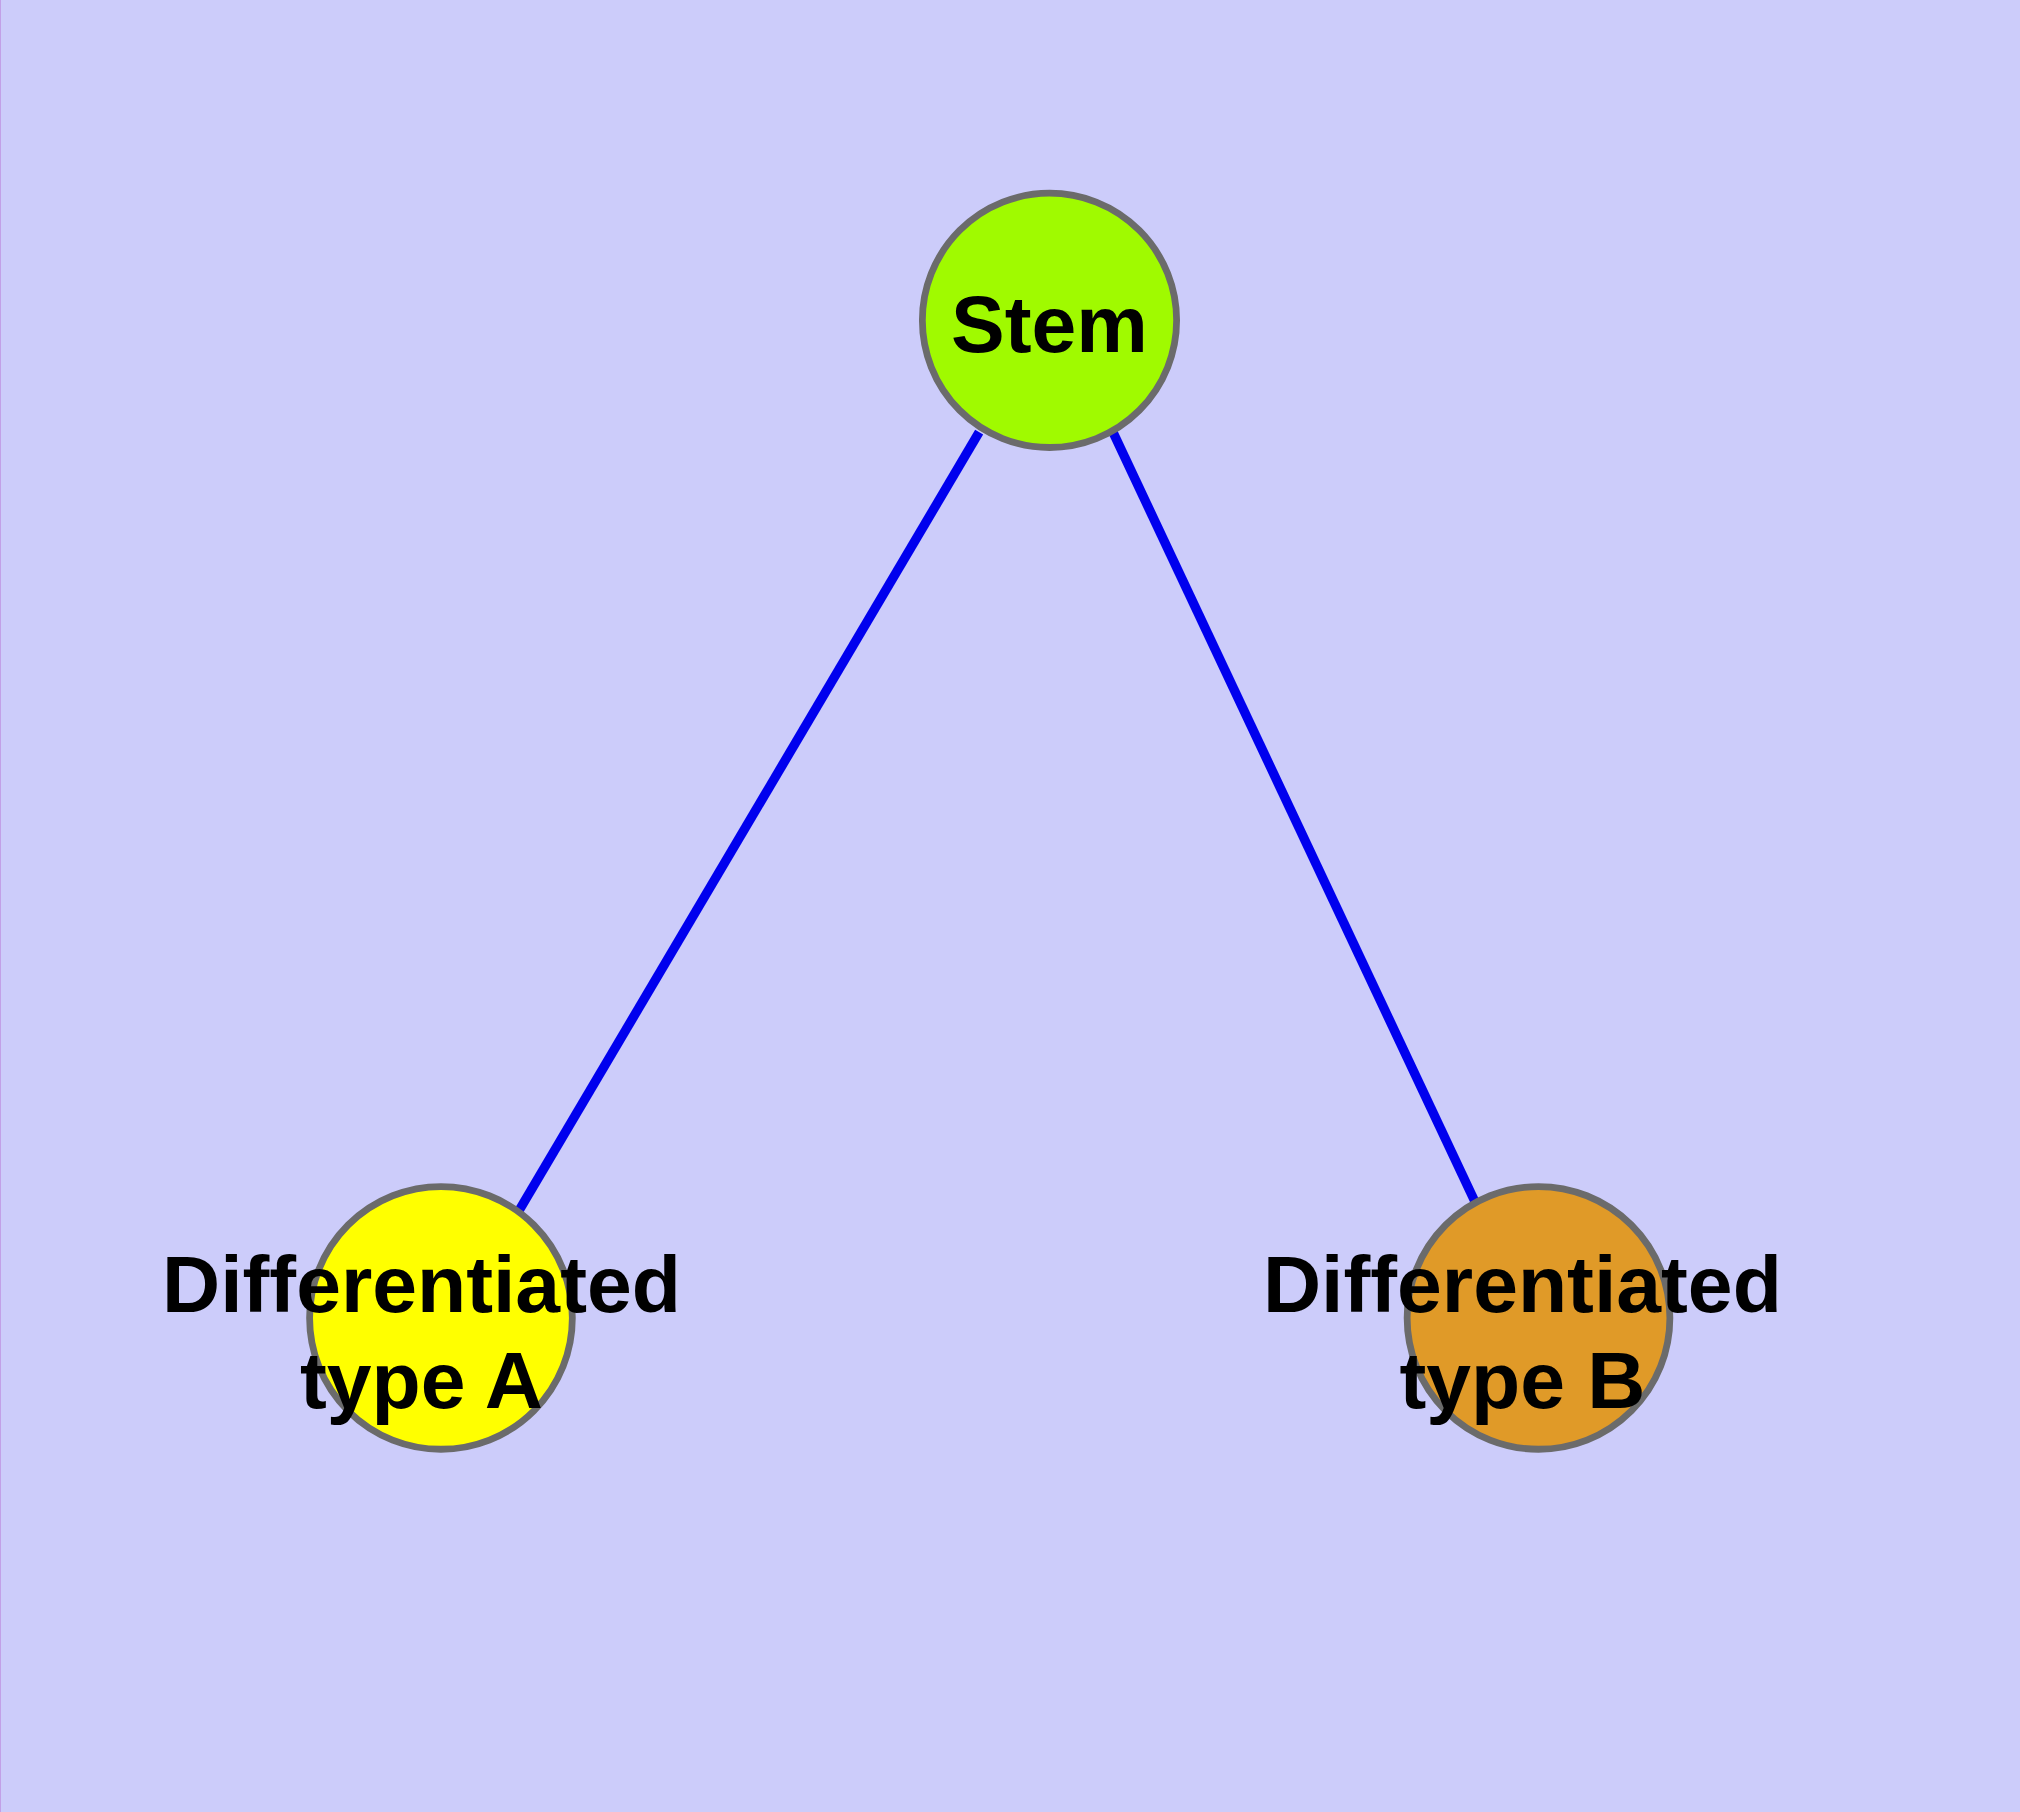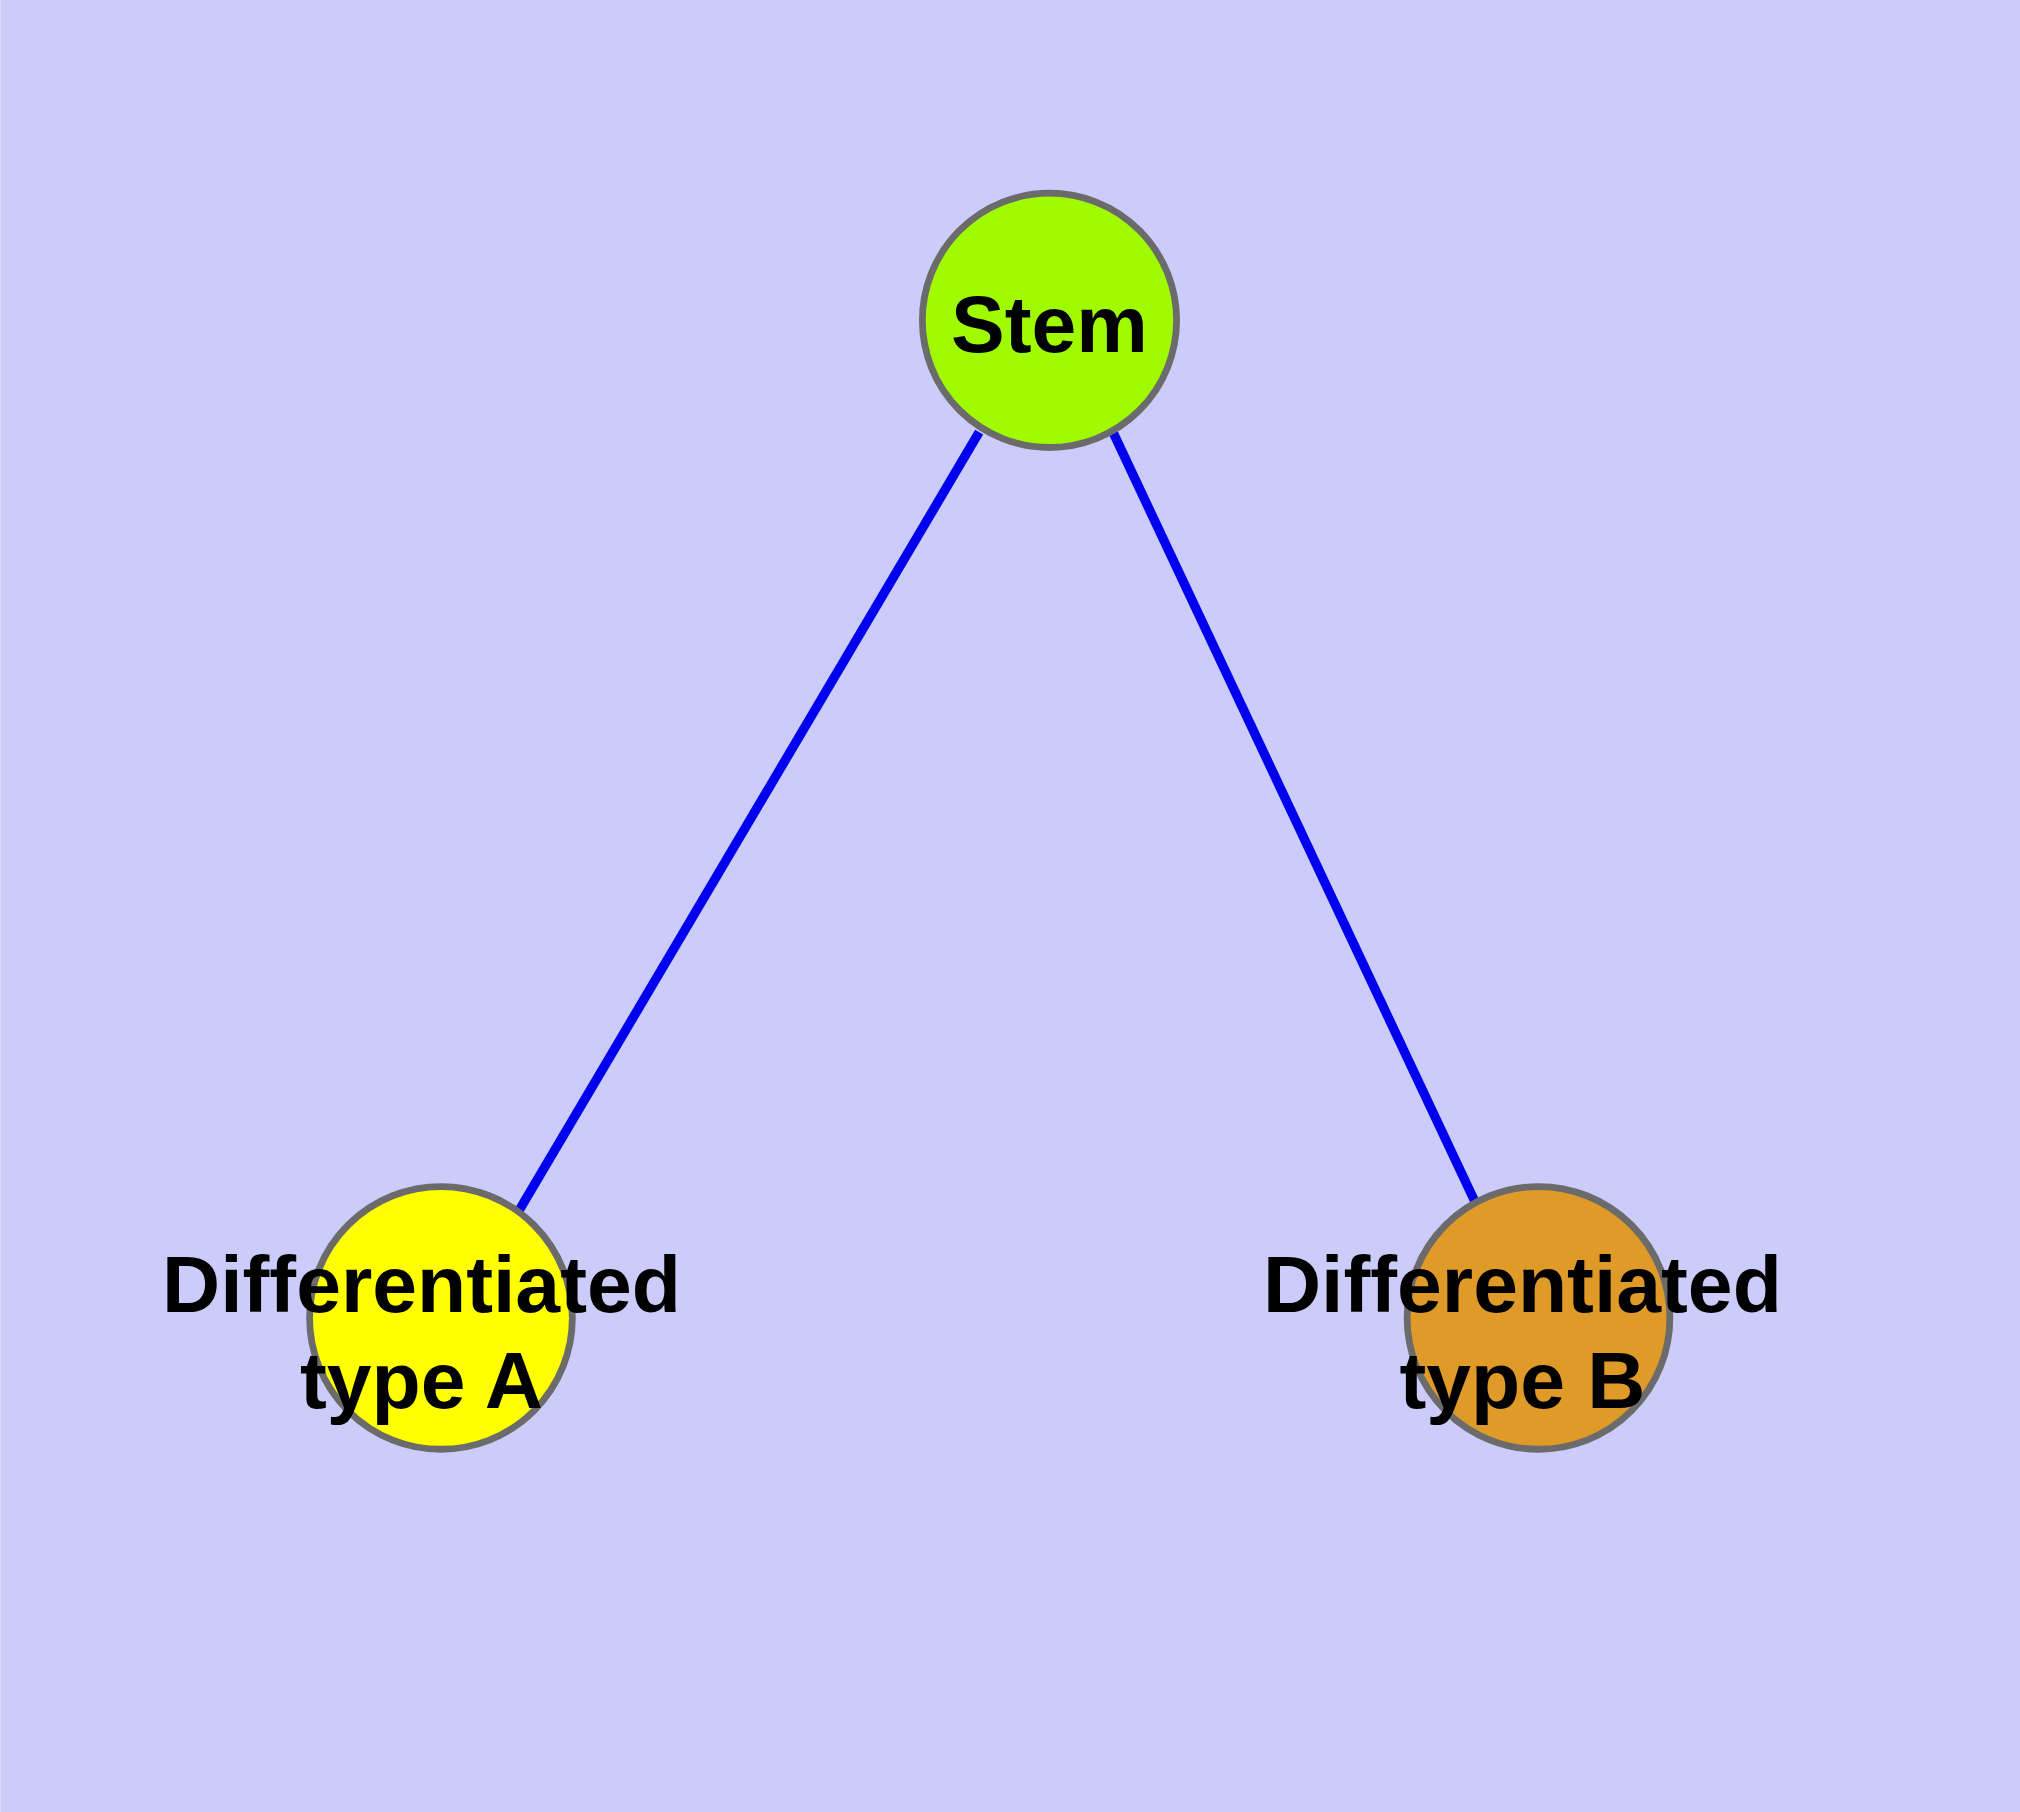--- a/index.html
+++ b/index.html
@@ -4,21 +4,21 @@
 <style>
   html, body {
     margin: 0;
     padding: 0;
     background: #ccccfa;
   }
   #canvas {
     position: relative;
     width: 2021px;
     height: 1812px;
-    background: #fef9c3;
+    background: #a21caf;
     overflow: hidden;
     font-family: "Liberation Sans", sans-serif;
   }
   #graph-svg {
     position: absolute;
     left: 0;
     top: 0;
     width: 2021px;
     height: 1812px;
     display: block;

